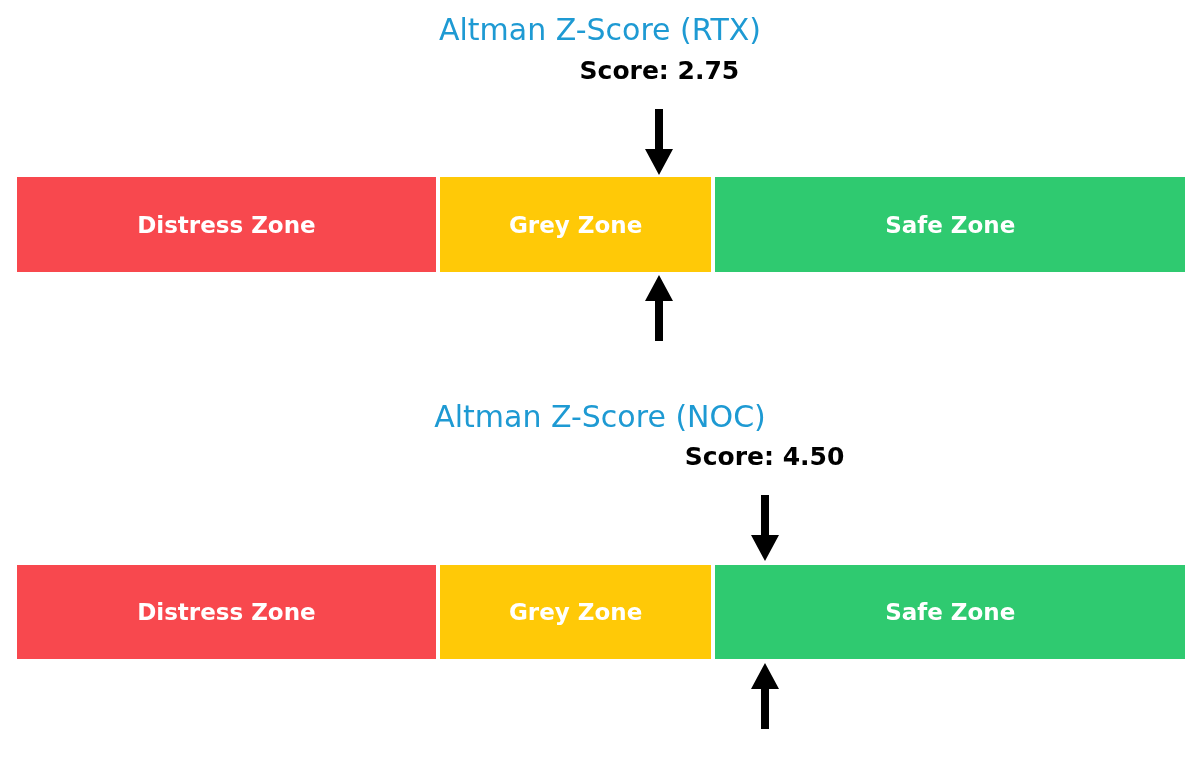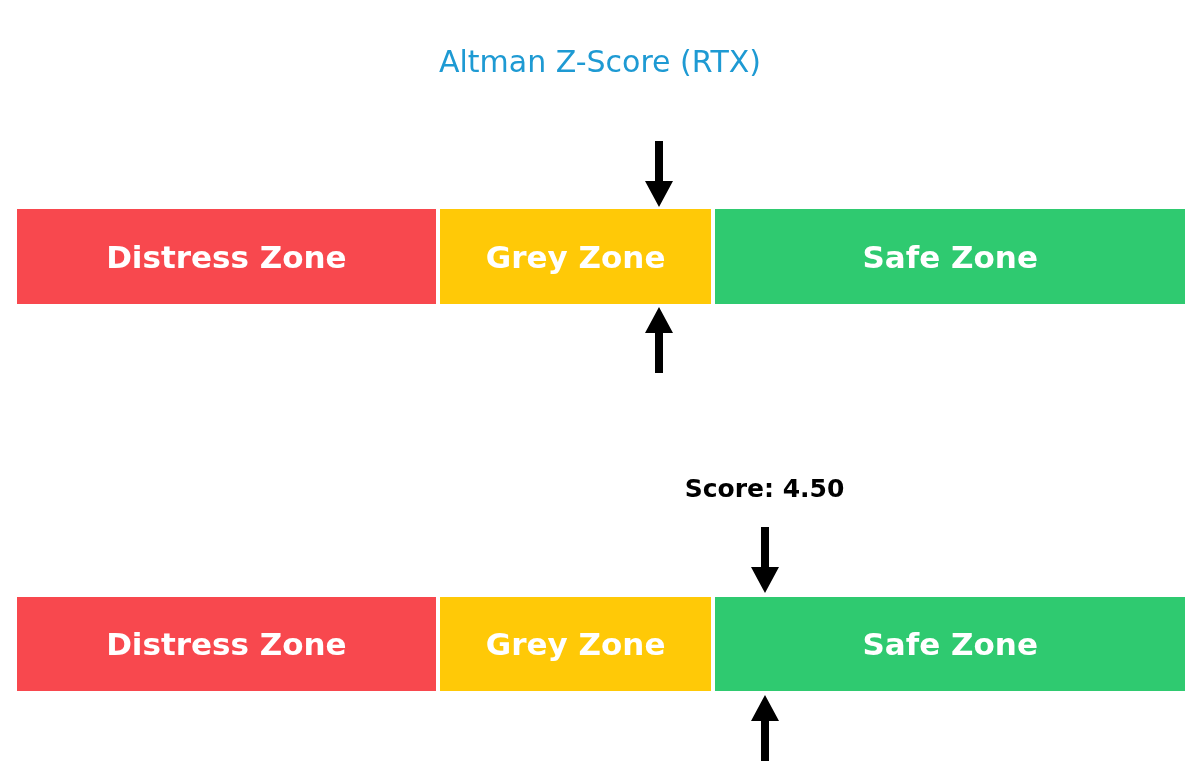--- a/index.html
+++ b/index.html
@@ -11,21 +11,20 @@
     position: relative;
     width: 1200px;
     height: 774px;
     background: #FFFFFF;
     overflow: hidden;
     font-family: "DejaVu Sans", "Liberation Sans", sans-serif;
   }
   .chart {
     position: absolute;
     inset: 0;
-    margin-top: 32px;
   }
   .chart-title {
     position: absolute;
     top: var(--title-top);
     left: 600px;
     transform: translateX(-50%);
     margin: 0;
     font-size: 30px;
     font-weight: 400;
     line-height: 36px;
@@ -58,21 +57,21 @@
   }
   .zone {
     position: absolute;
     top: 0;
     height: 100%;
     display: flex;
     align-items: center;
     justify-content: center;
   }
   .zone-label {
-    font-size: 31px;
+    font-size: 23px;
     font-weight: 700;
     white-space: nowrap;
     text-align: right;
   }
   .chart[data-chart-index="0"] {
     --title-top: 12px;
     --score-top: 56px;
     --ad-top: 109px;
     --bar-top: 177px;
     --bar-h: 95px;
@@ -87,20 +86,21 @@
     --au-top: 663px;
   }
 </style>
 </head>
 <body>
 
 <div class="figure">
 
   <section class="chart" data-chart-index="0">
     <h2 class="chart-title" style="color: rgb(30, 154, 211);">Altman Z-Score (RTX)</h2>
+    <div class="score-label" style="left: 659.4px; color: rgb(0, 0, 0);">Score: 2.75</div>
     <div class="arrow arrow-down" style="left: 659.4px; color: rgb(0, 0, 0);">
       <svg width="28" height="66" viewBox="0 0 28 66" xmlns="http://www.w3.org/2000/svg">
         <path d="M10 0 L18 0 L18 40 L28 40 L14 66 L0 40 L10 40 Z" fill="currentColor"></path>
       </svg>
     </div>
     <div class="zone-bar">
       <div class="zone" style="left: 17px; width: 418.816px; background: rgb(248, 72, 78);">
         <span class="zone-label" style="color: rgb(255, 255, 255);">Distress Zone</span>
       </div>
       <div class="zone" style="left: 439.816px; width: 271.648px; background: rgb(255, 201, 7);">
@@ -111,20 +111,21 @@
       </div>
     </div>
     <div class="arrow arrow-up" style="left: 659.4px; color: rgb(0, 0, 0);">
       <svg width="28" height="66" viewBox="0 0 28 66" xmlns="http://www.w3.org/2000/svg">
         <path d="M10 66 L18 66 L18 26 L28 26 L14 0 L0 26 L10 26 Z" fill="currentColor"></path>
       </svg>
     </div>
   </section>
 
   <section class="chart" data-chart-index="1">
+    <h2 class="chart-title" style="color: rgb(30, 154, 211);">Altman Z-Score (NOC)</h2>
     <div class="score-label" style="left: 764.52px; color: rgb(0, 0, 0);">Score: 4.50</div>
     <div class="arrow arrow-down" style="left: 764.52px; color: rgb(0, 0, 0);">
       <svg width="28" height="66" viewBox="0 0 28 66" xmlns="http://www.w3.org/2000/svg">
         <path d="M10 0 L18 0 L18 40 L28 40 L14 66 L0 40 L10 40 Z" fill="currentColor"></path>
       </svg>
     </div>
     <div class="zone-bar">
       <div class="zone" style="left: 17px; width: 418.816px; background: rgb(248, 72, 78);">
         <span class="zone-label" style="color: rgb(255, 255, 255);">Distress Zone</span>
       </div>

